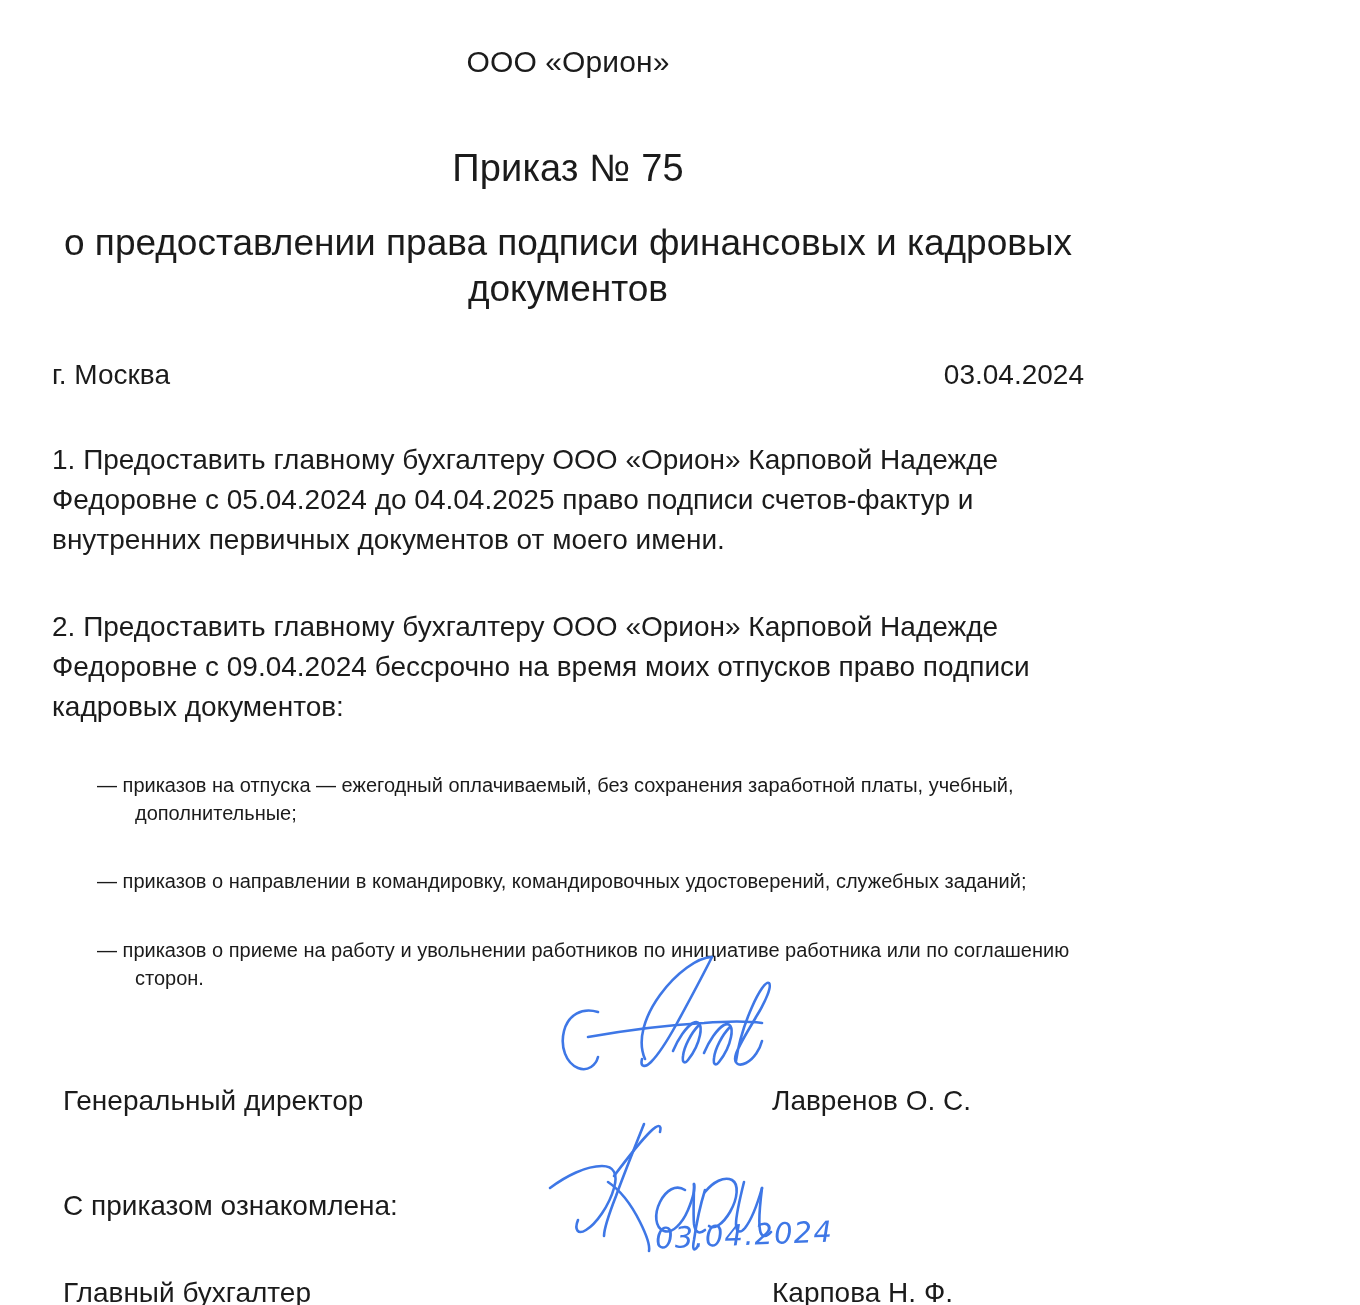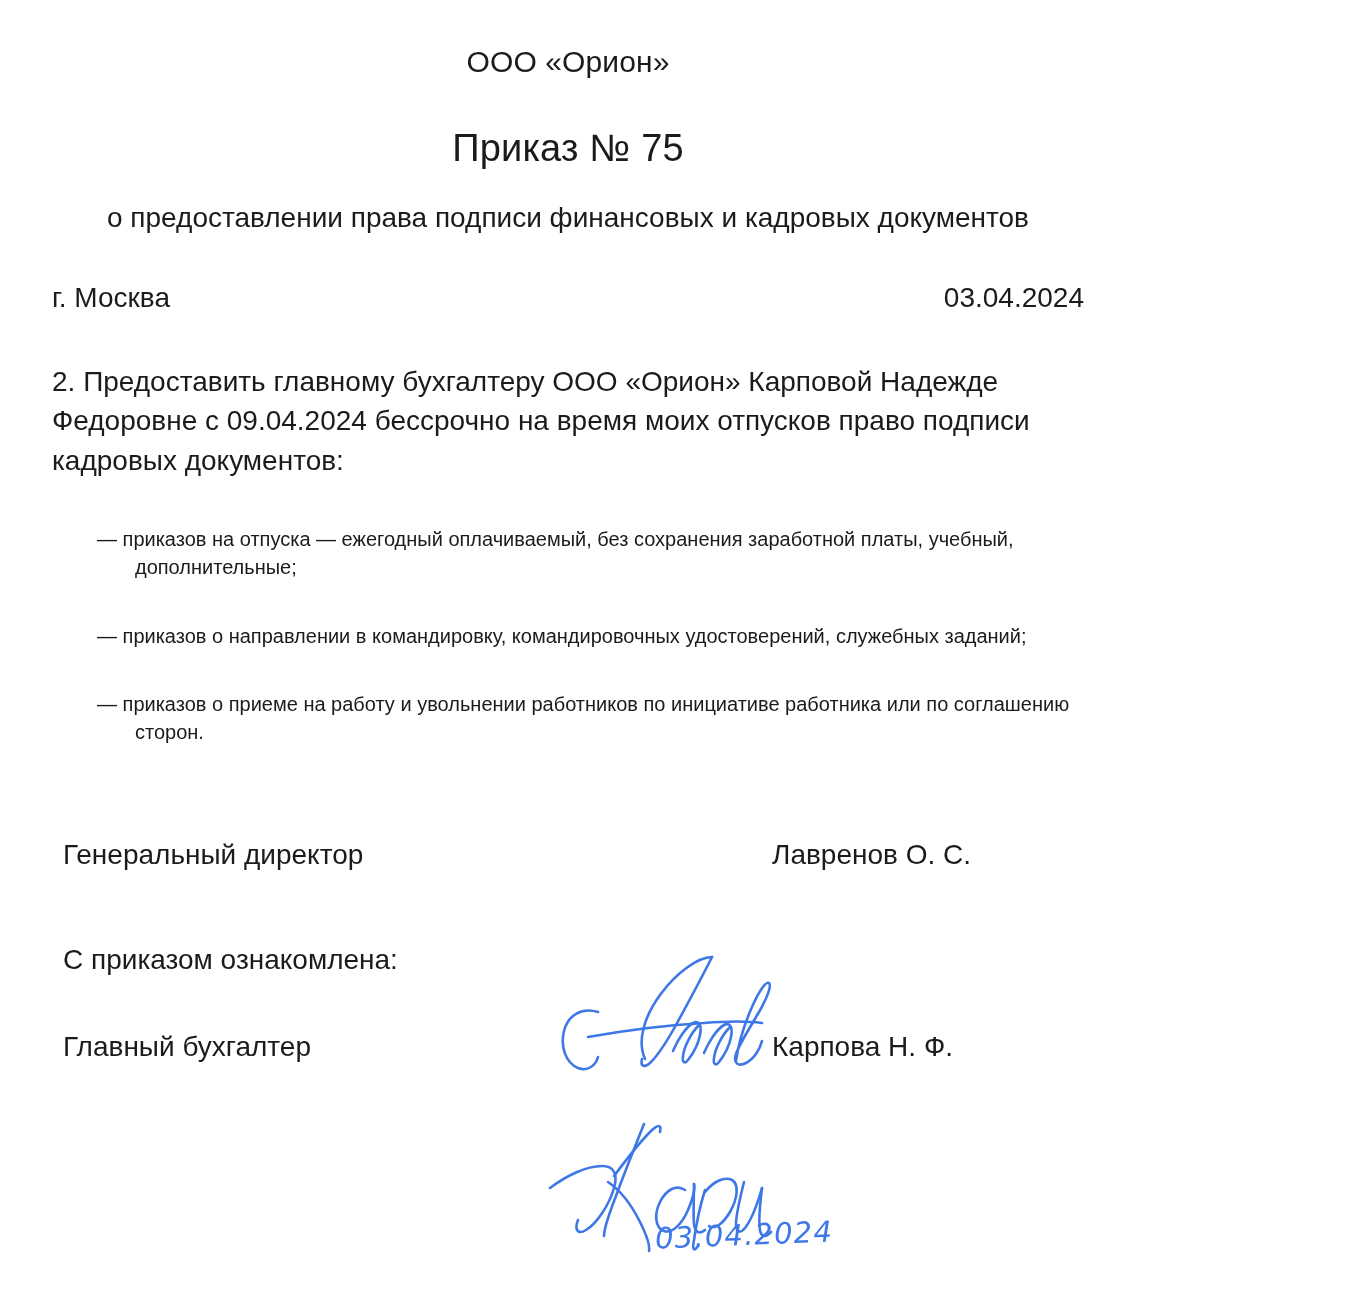--- a/index.html
+++ b/index.html
@@ -32,27 +32,27 @@
     font-size: 30px;
     line-height: 1.2;
     padding-top: 44px;
     letter-spacing: .1px;
   }
 
   .doc-title {
     text-align: center;
     font-size: 38px;
     line-height: 1.2;
-    margin-top: 46px;
+    margin-top: 66px;
     letter-spacing: .2px;
   }
 
   .doc-subtitle {
     text-align: center;
-    font-size: 28px;
+    font-size: 37px;
     line-height: 1.25;
     margin-top: 28px;
     letter-spacing: 0;
   }
 
   
   .place-date {
     display: flex;
     justify-content: space-between;
     align-items: baseline;
@@ -148,20 +148,21 @@
 
   <div class="doc-title">Приказ № 75</div>
 
   <div class="doc-subtitle">о предоставлении права подписи финансовых и кадровых документов</div>
 
   <div class="place-date">
     <span>г. Москва</span>
     <span>03.04.2024</span>
   </div>
 
+  <div class="clause first">1. Предоставить главному бухгалтеру ООО «Орион» Карповой Надежде Федоровне с 05.04.2024 до 04.04.2025 право подписи счетов-фактур и внутренних первичных документов от моего имени.</div>
 
   <div class="clause">2. Предоставить главному бухгалтеру ООО «Орион» Карповой Надежде Федоровне с 09.04.2024 бессрочно на время моих отпусков право подписи кадровых документов:</div>
 
   <ul class="bullet-list">
     <li class="bullet-item">— приказов на отпуска — ежегодный оплачиваемый, без сохранения заработной платы, учебный, дополнительные;</li>
     <li class="bullet-item">— приказов о направлении в командировку, командировочных удостоверений, служебных заданий;</li>
     <li class="bullet-item">— приказов о приеме на работу и увольнении работников по инициативе работника или по соглашению сторон.</li>
   </ul>
 
   <div class="sig-block">

